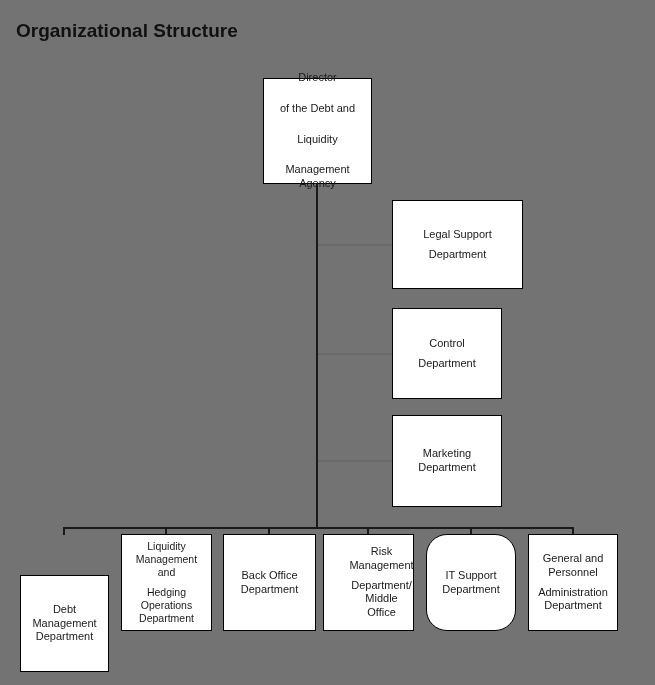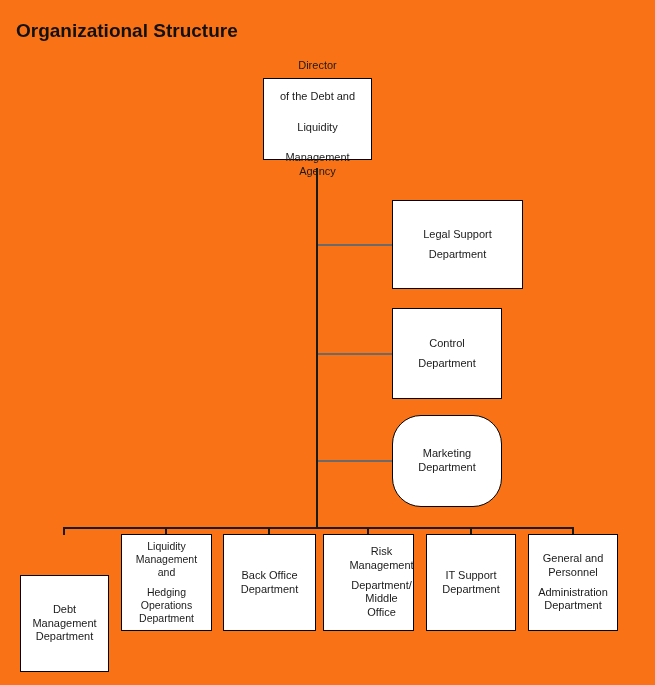--- a/index.html
+++ b/index.html
@@ -4,21 +4,21 @@
 <style>
   html, body {
     margin: 0;
     padding: 0;
     background: #ffffff;
   }
   #canvas {
     position: relative;
     width: 655px;
     height: 685px;
-    background: #f97316;
+    background: #737373;
     font-family: "Liberation Sans", sans-serif;
     overflow: hidden;
   }
   #page-title {
     position: absolute;
     left: 16px;
     top: 20px;
     font-size: 19px;
     font-weight: bold;
     color: #111111;
@@ -38,31 +38,31 @@
     line-height: 1.25;
     color: #1a1a1a;
     padding: 2px;
   }
   .para {
     white-space: pre-line;
   }
   .para + .para {
     margin-top: 6px;
   }
-  .box-director   { left: 263px; top:  78px; width: 109px; height: 82px; }
+  .box-director   { left: 263px; top:  78px; width: 109px; height: 106px; }
   .box-director .para + .para { margin-top: 17px; }
   .box-legal      { left: 392px; top: 200px; width: 131px; height: 89px; }
   .box-control    { left: 392px; top: 308px; width: 110px; height: 91px; }
-  .box-marketing  { left: 392px; top: 415px; width: 110px; height: 92px; border-radius: 29px; }
+  .box-marketing  { left: 392px; top: 415px; width: 110px; height: 92px; }
   .box-bottom     { top: 534px; height: 97px; }
   .box-debt       { left:  20px; width: 89px; margin-top: 41px; }
   .box-liquidity  { left: 121px; width: 91px; font-size: 10.5px; }
   .box-backoffice { left: 223px; width: 93px; }
   .box-risk       { left: 323px; width: 91px; padding-left: 28px; }
-  .box-itsupport  { left: 426px; width: 90px; }
+  .box-itsupport  { left: 426px; width: 90px; border-radius: 21px; }
   .box-general    { left: 528px; width: 90px; }
 
   .line {
     position: absolute;
   }
   .trunk {
     left: 316px; top: 168px; width: 2px; height: 361px;
     background: #1a1a1a;
   }
   .side-conn {

